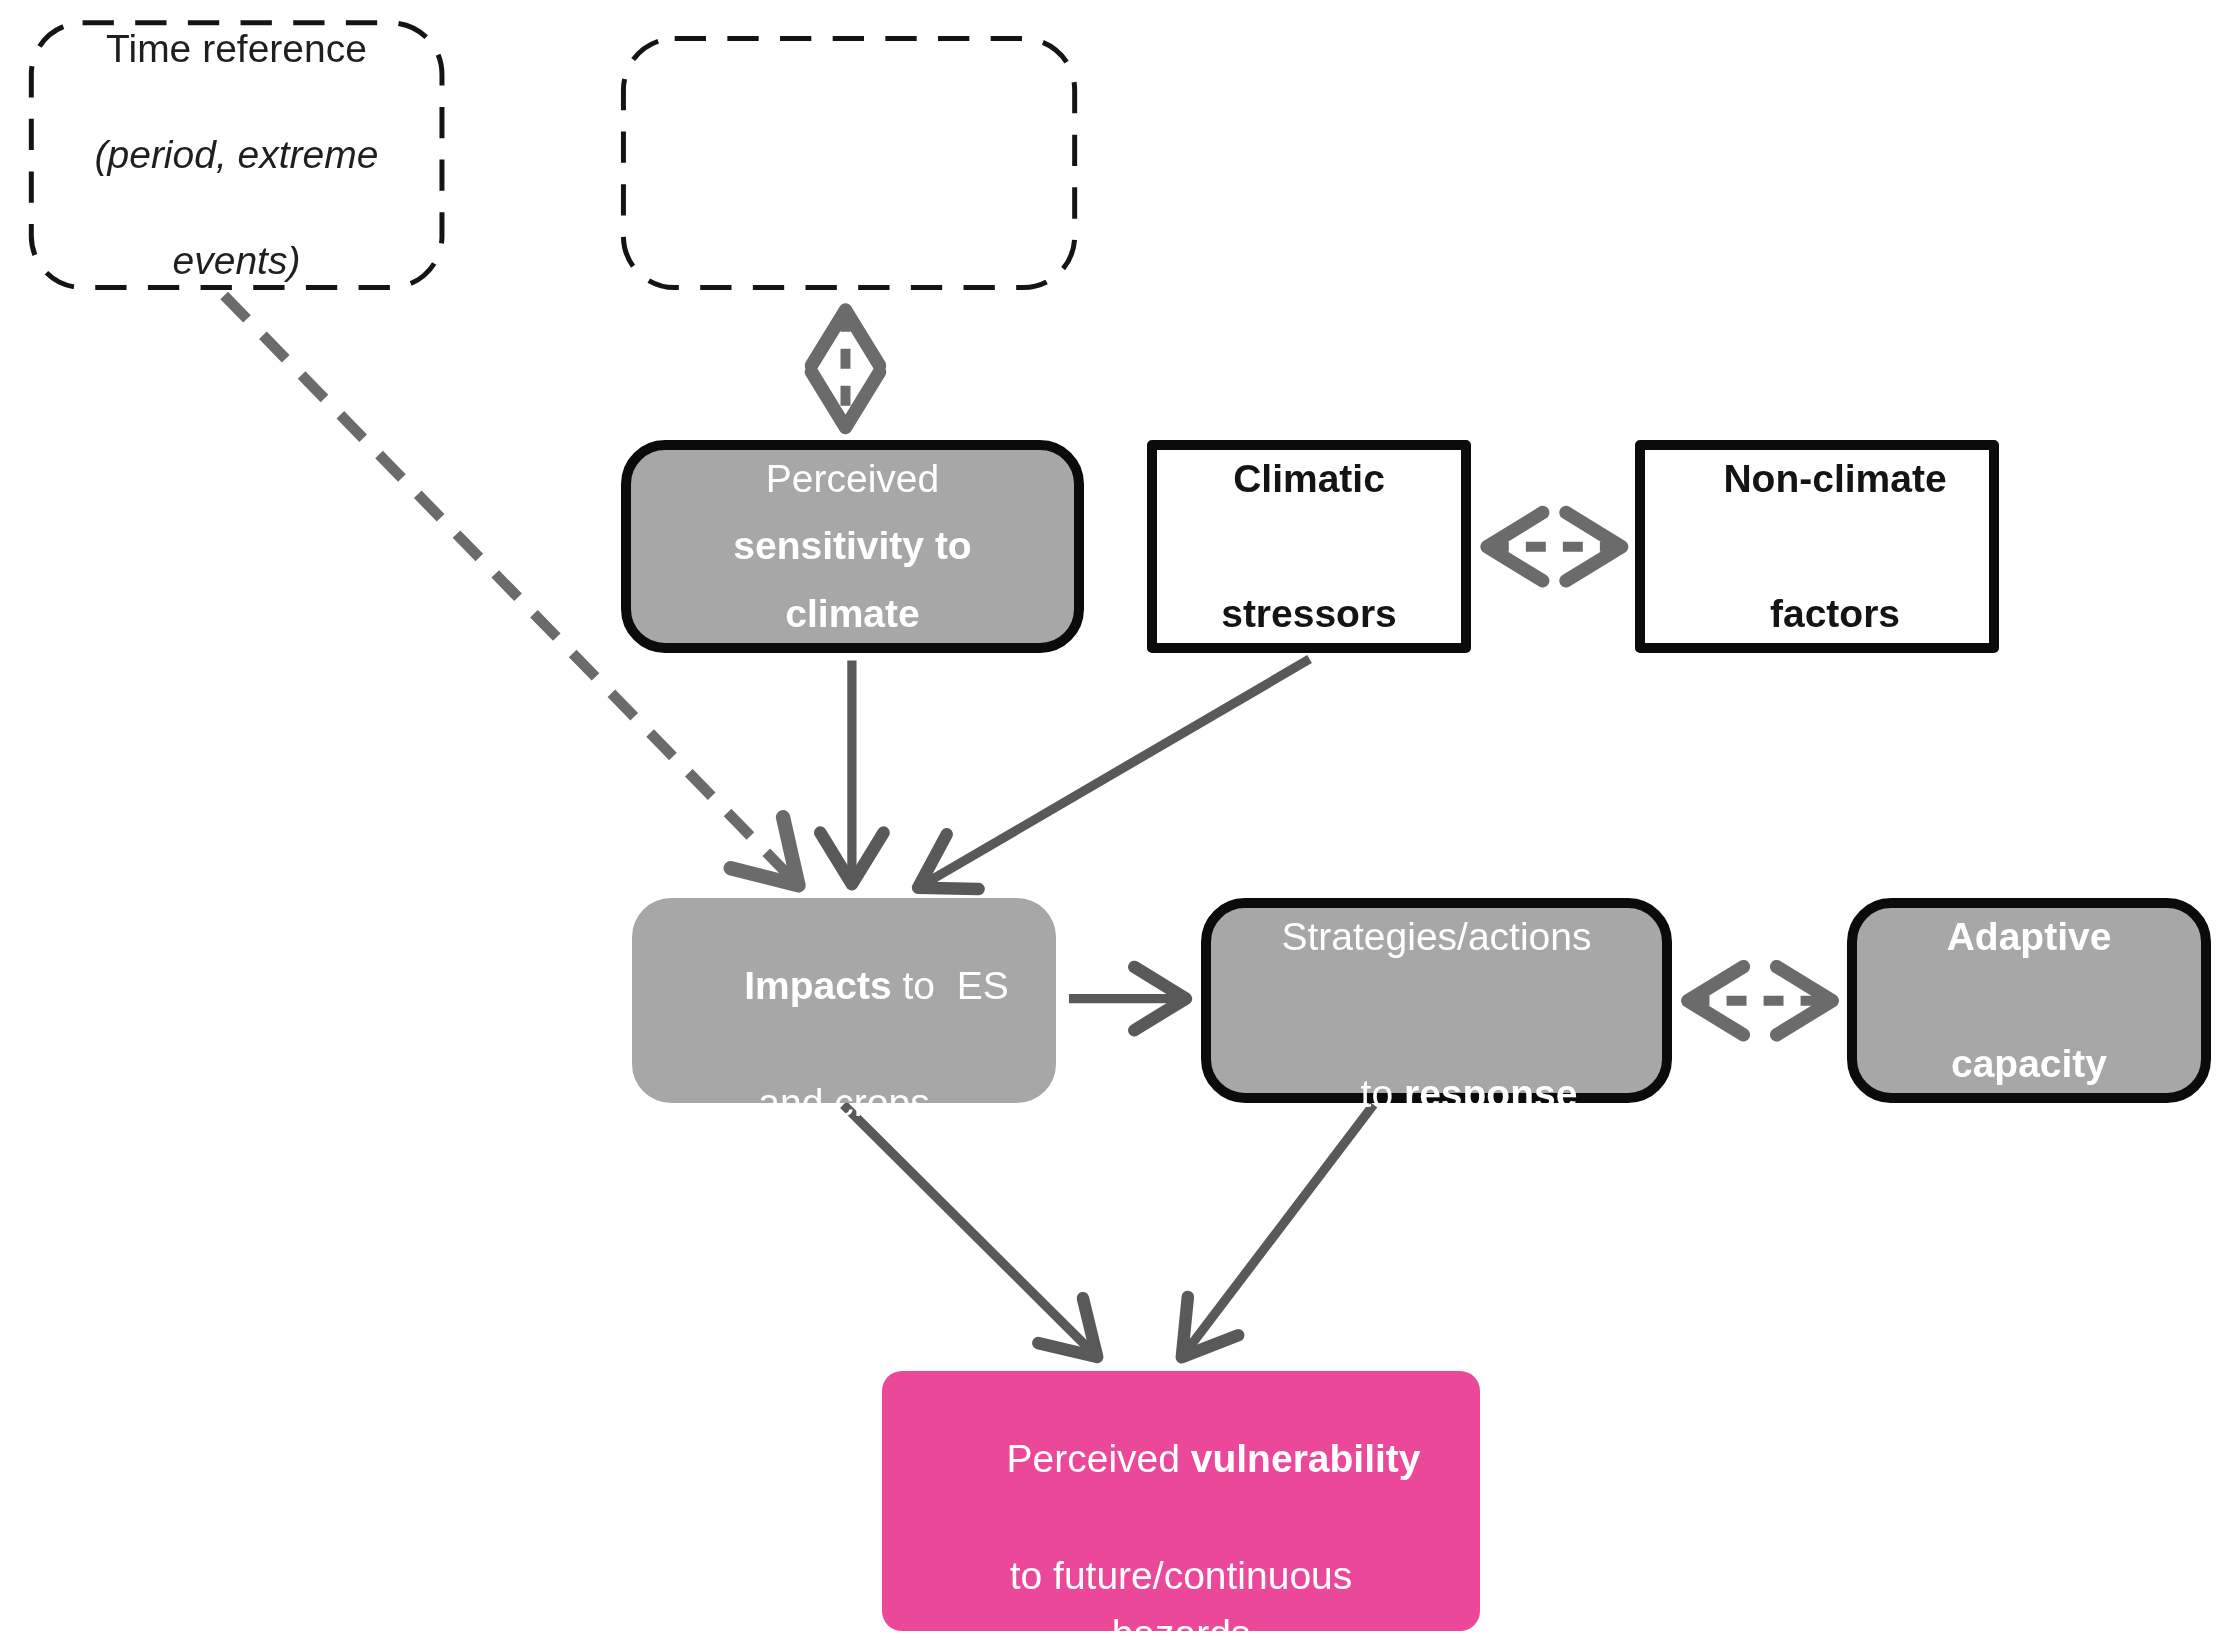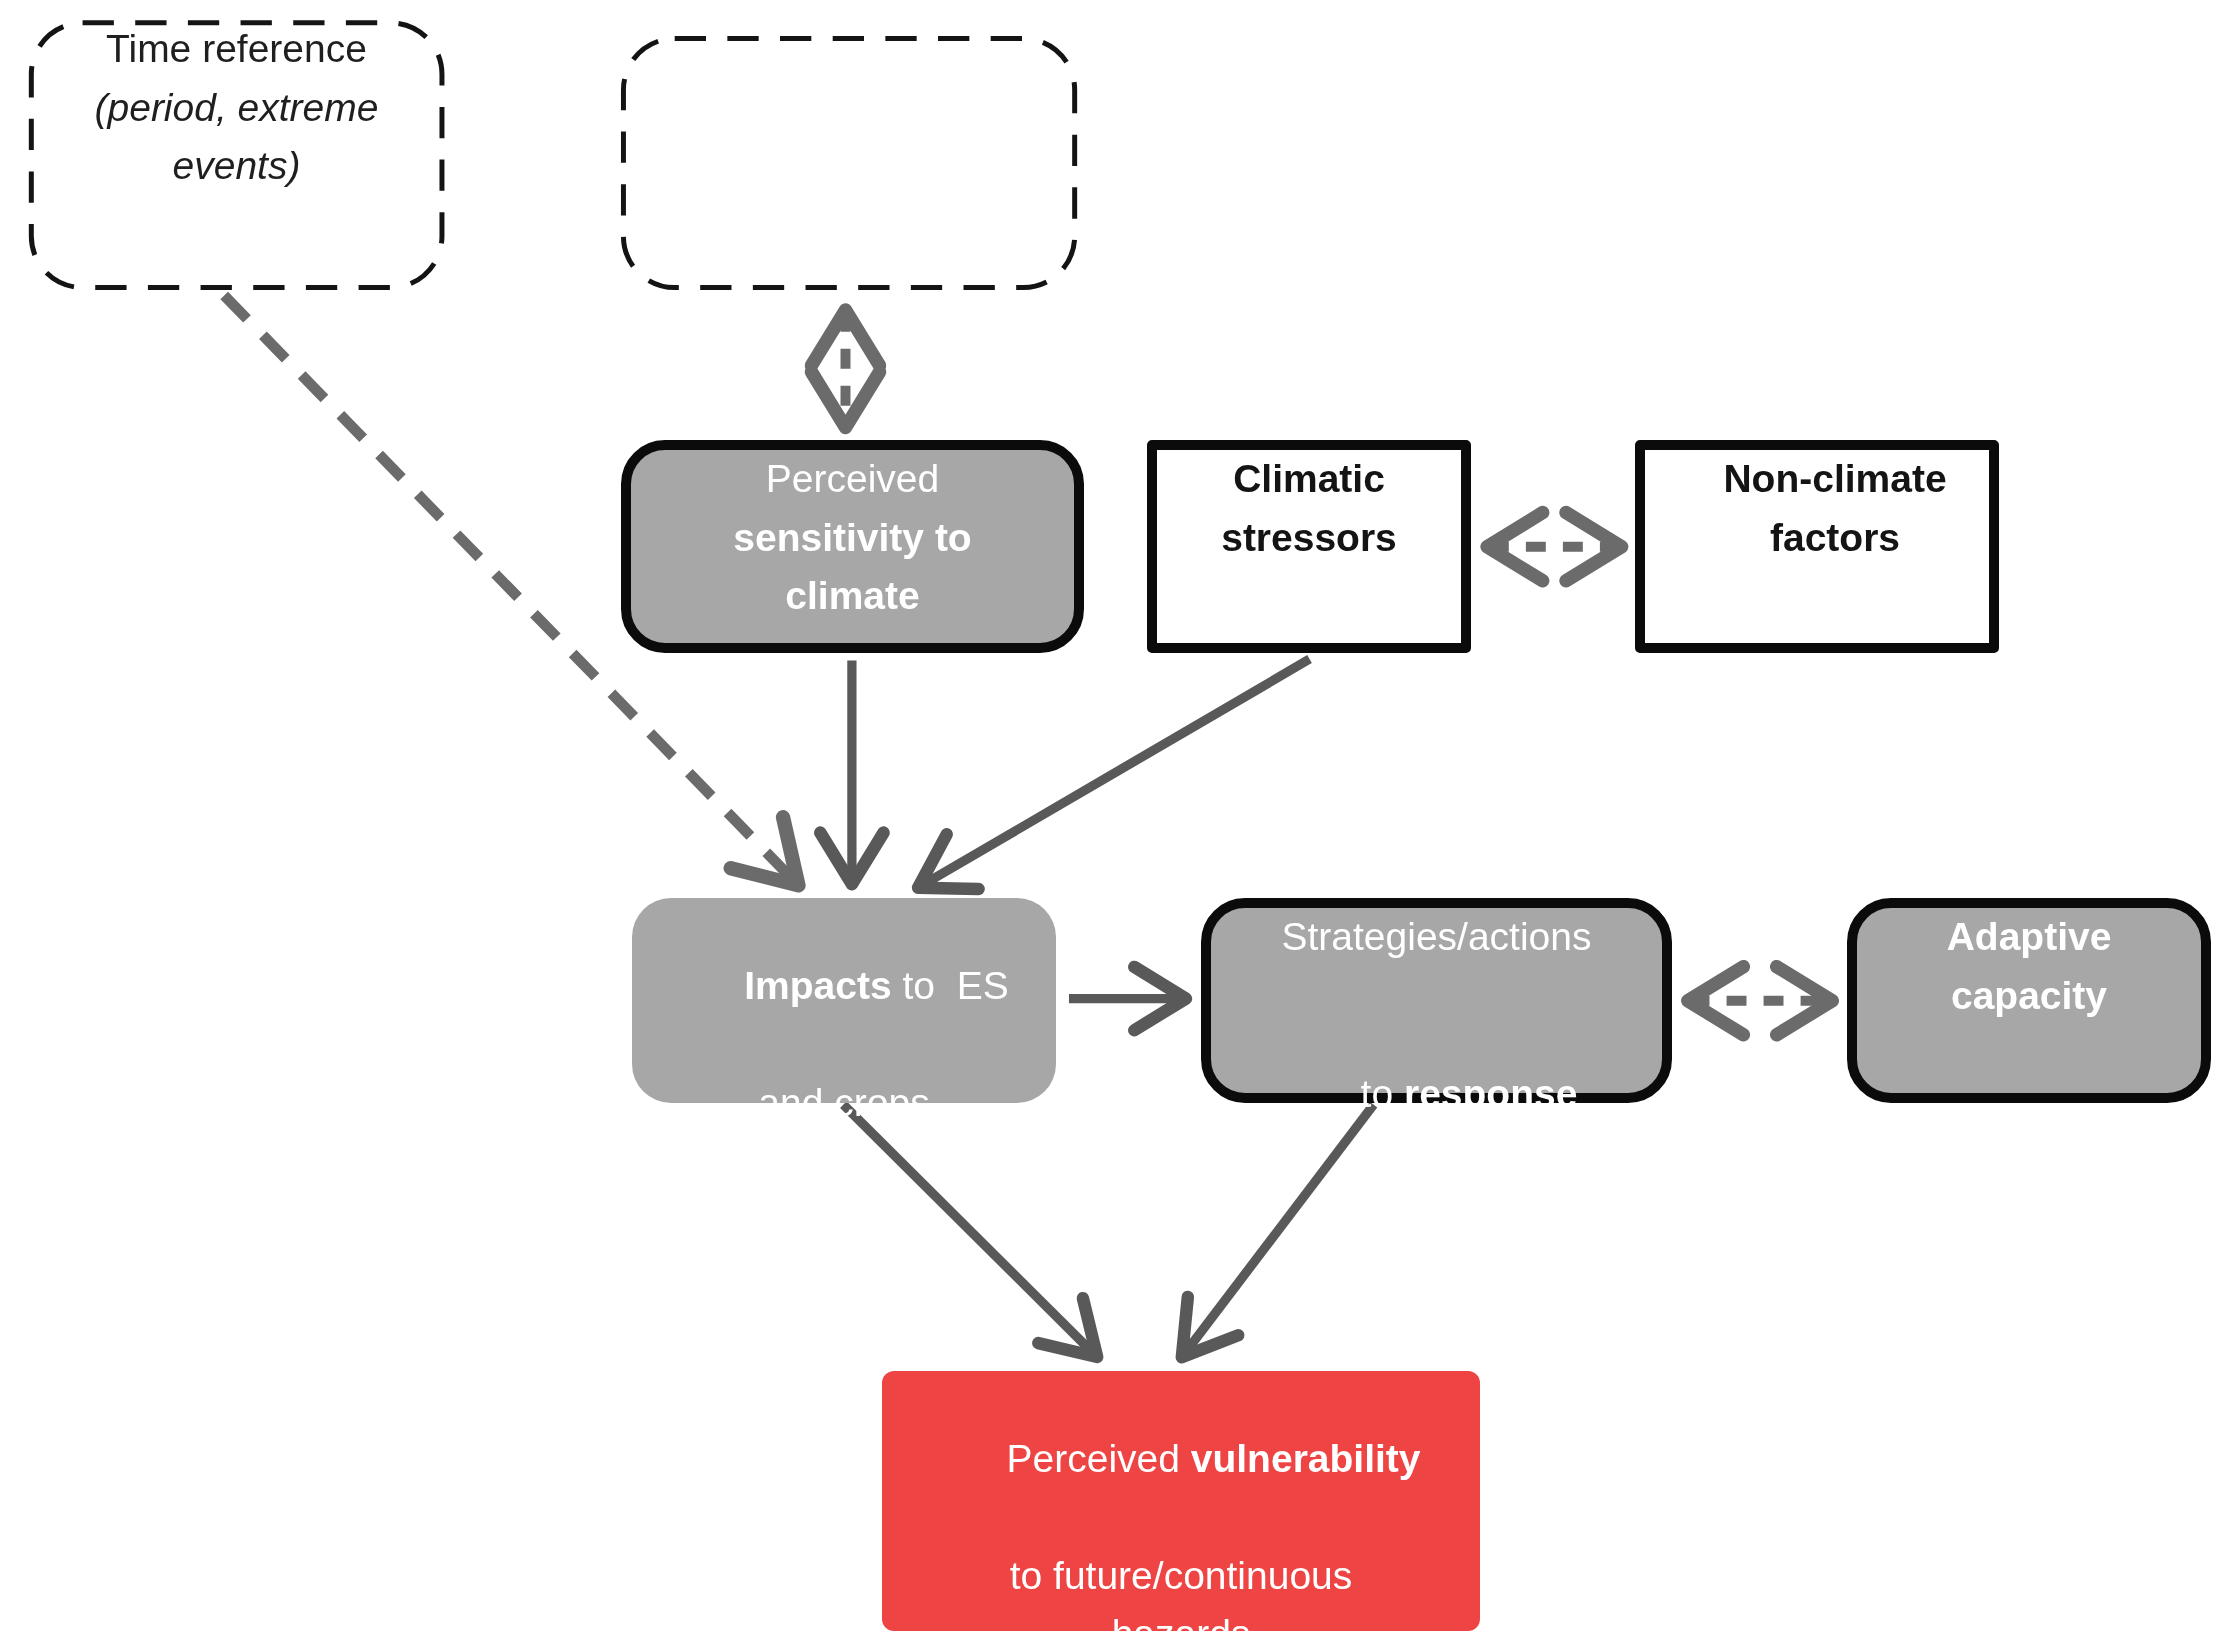--- a/index.html
+++ b/index.html
@@ -16,21 +16,21 @@
     left: 0; top: 0;
     width: 2239px; height: 1652px;
     pointer-events: none;
   }
   .box {
     position: absolute;
     box-sizing: border-box;
     display: flex;
     flex-direction: column;
     align-items: center;
-    justify-content: flex-start;
+    justify-content: space-between;
     text-align: center;
     font-size: 39px;
     line-height: 1.5;
     z-index: 2;
   }
   .ln { display: block; white-space: pre; }
   .box-dashed {            
     color: #1f1f1f;
     background: transparent;
   }
@@ -47,22 +47,22 @@
     border-radius: 5px;
     color: #141414;
     font-weight: bold;
   }
   .box-gray {
     background: #a7a7a7;
     border-radius: 39px;
     color: #ffffff;
   }
   .box-black {
-    background: #ef4444;
-    border-radius: 12px;
+    background: #ec4899;
+    border-radius: 20px;
     color: #ffffff;
   }
   
   #box-time-reference { left: 28.5px;  top: 20px;  width: 416px; height: 270px; }
   #box-major-es       { left: 621px; top: 36px;  width: 457px; height: 255px; }
   #box-sensitivity    { left: 621px; top: 440px; width: 463px; height: 213px; }
   #box-climatic       { left: 1147px; top: 440px; width: 324px; height: 213px; }
   #box-non-climate    { left: 1635px; top: 440px; width: 364px; height: 213px; padding-left: 36px; }
   #box-impacts        { left: 632px;  top: 898px; width: 424px; height: 205px; }
   #box-strategies     { left: 1201px; top: 898px; width: 471px; height: 205px; gap: 40px; }

